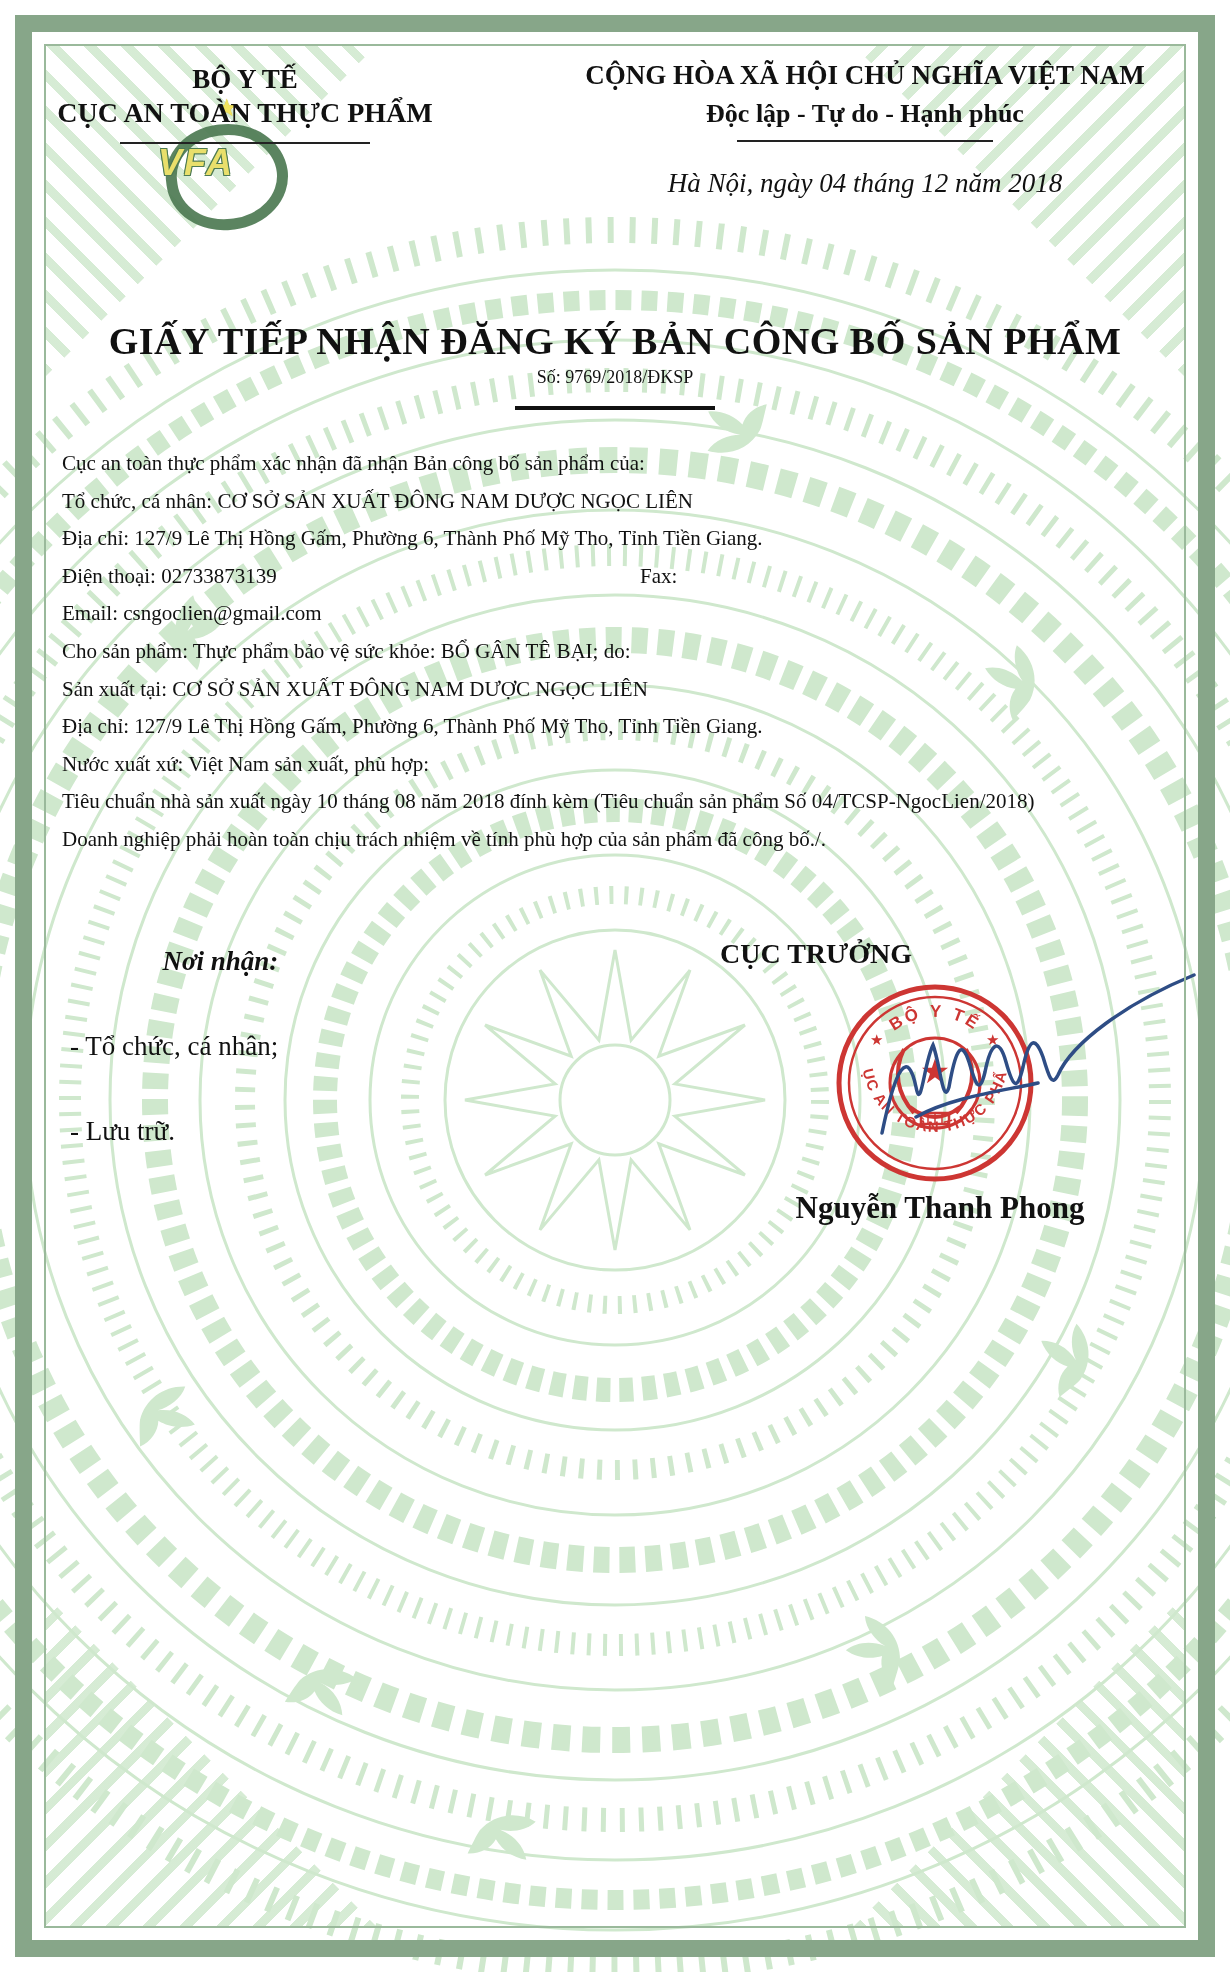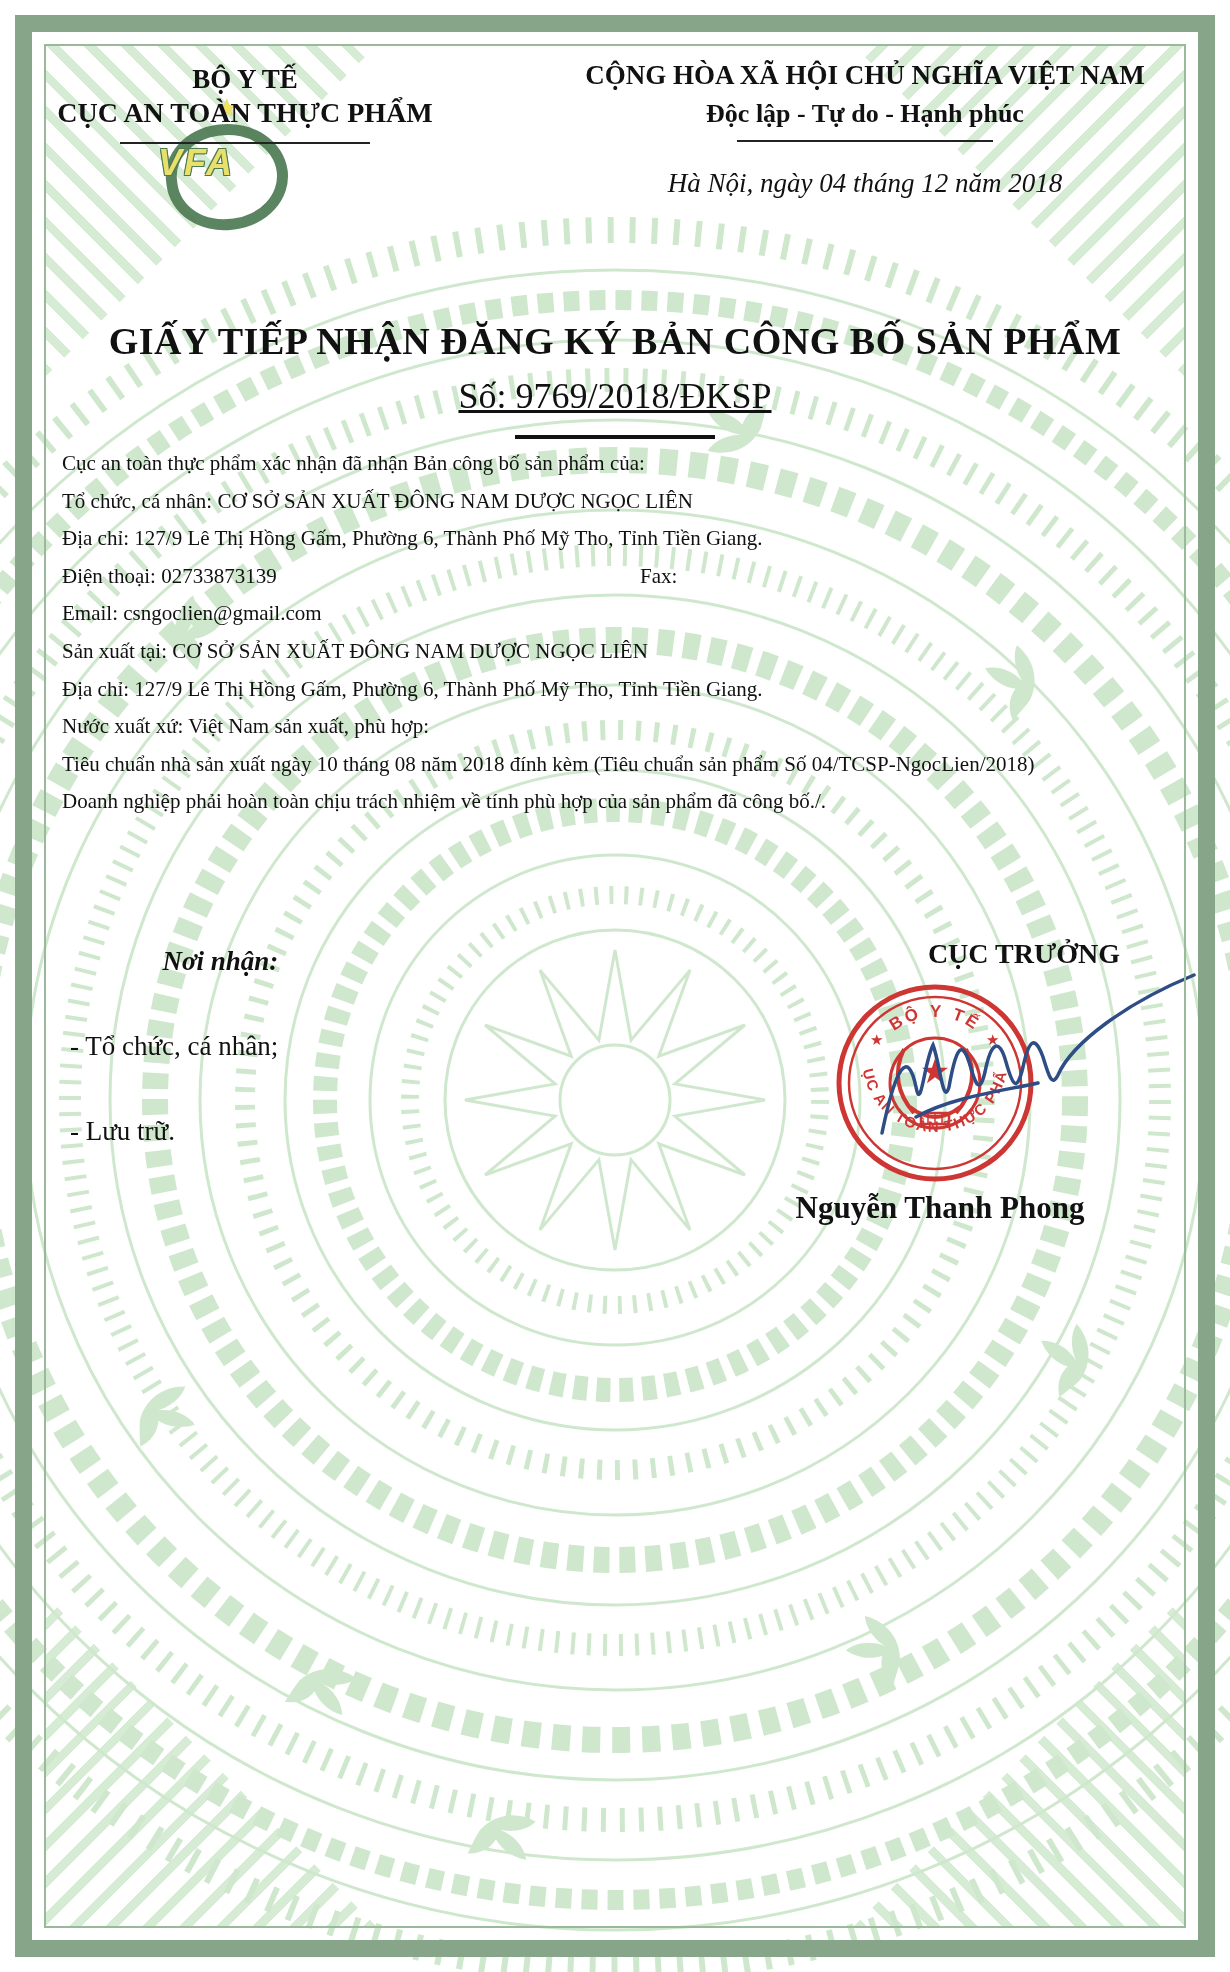--- a/index.html
+++ b/index.html
@@ -29,32 +29,32 @@
   .hdr-right .rule{width:256px;height:2px;background:#222;margin:10px auto 0;}
   .hdr-right .date{font-size:27px;font-style:italic;margin-top:26px;}
   
   .vfa{position:absolute;left:158px;top:112px;width:136px;height:112px;z-index:2;}
   .vfa .ring{position:absolute;left:8px;top:12px;width:100px;height:84px;border:11px solid #4d7a52;border-radius:48% 52% 50% 50%;transform:rotate(-7deg);opacity:.92;}
   .vfa .txt{position:absolute;left:0;top:30px;width:136px;text-align:left;font-family:"Liberation Sans","DejaVu Sans",sans-serif;font-weight:bold;font-style:italic;font-size:36px;color:#e9df6b;letter-spacing:2px;text-shadow:-1px -1px 0 #4d7a52,1px -1px 0 #4d7a52,-1px 1px 0 #4d7a52,1px 1px 0 #4d7a52;}
   .vfa .star{position:absolute;left:58px;top:-18px;font-size:24px;color:#f2e35e;text-shadow:0 0 1px #bfae30;}
   
   .title-wrap{position:absolute;left:0;top:281px;width:1230px;text-align:center;z-index:3;}
   .title-main{font-size:38px;font-weight:bold;letter-spacing:.5px;margin-top:38px;}
-  .title-num{font-size:36px;margin-top:12px;text-decoration:underline;}
+  .title-num{font-size:18px;margin-top:4px;}
   .title-rule{width:200px;height:4px;background:#111;margin:18px auto 0;}
   
   .body-block{position:absolute;left:62px;top:445px;width:1106px;font-size:21px;z-index:3;}
   .body-block p{margin:0;line-height:37.6px;}
   .phone-line{position:relative;}
   .fax{position:absolute;left:578px;top:0;}
   
   .recipients{position:absolute;left:70px;top:942px;z-index:3;font-size:27px;}
   .recipients .head{font-weight:bold;font-style:italic;margin-left:14px;line-height:38px;text-align:right;}
   .recipients .item{line-height:37px;margin-top:48px;}
-  .signer-title{position:absolute;left:720px;top:938px;width:400px;text-align:right;font-size:28px;font-weight:bold;z-index:3;}
+  .signer-title{position:absolute;left:720px;top:938px;width:400px;text-align:left;font-size:28px;font-weight:bold;z-index:3;}
   .signer-name{position:absolute;left:710px;top:1190px;width:460px;text-align:center;font-size:31px;font-weight:bold;z-index:4;}
   .stamp-svg{position:absolute;left:820px;top:965px;z-index:3;}
 </style>
 </head>
 <body>
 
 <div class="bg">
   <svg width="1230" height="1972" viewBox="0 0 1230 1972">
     <defs>
       <path id="bird" d="M0 0 c 12 -18 34 -24 54 -16 c -8 10 -22 14 -34 13 c 16 4 26 14 30 26 c -14 0 -26 -7 -33 -16 c -4 10 -14 17 -26 18 c 3 -9 6 -19 9 -25 z" fill="#cfe8cd"></path>
@@ -127,20 +127,21 @@
 
 <div class="body-block">
   <p>Cục an toàn thực phẩm xác nhận đã nhận Bản công bố sản phẩm của:</p>
   <p>Tổ chức, cá nhân: CƠ SỞ SẢN XUẤT ĐÔNG NAM DƯỢC NGỌC LIÊN</p>
   <p>Địa chỉ: 127/9 Lê Thị Hồng Gấm, Phường 6, Thành Phố Mỹ Tho, Tỉnh Tiền Giang.</p>
   <p class="phone-line">
     <span>Điện thoại: 02733873139</span>
     <span class="fax">Fax:</span>
   </p>
   <p>Email: csngoclien@gmail.com</p>
+  <p>Cho sản phẩm: Thực phẩm bảo vệ sức khỏe: BỔ GÂN TÊ BẠI; do:</p>
   <p>Sản xuất tại: CƠ SỞ SẢN XUẤT ĐÔNG NAM DƯỢC NGỌC LIÊN</p>
   <p>Địa chỉ: 127/9 Lê Thị Hồng Gấm, Phường 6, Thành Phố Mỹ Tho, Tỉnh Tiền Giang.</p>
   <p>Nước xuất xứ: Việt Nam sản xuất, phù hợp:</p>
   <p>Tiêu chuẩn nhà sản xuất ngày 10 tháng 08 năm 2018 đính kèm (Tiêu chuẩn sản phẩm Số 04/TCSP-NgocLien/2018)</p>
   <p>Doanh nghiệp phải hoàn toàn chịu trách nhiệm về tính phù hợp của sản phẩm đã công bố./.</p>
 </div>
 
 <div class="recipients">
   <div class="head">Nơi nhận:</div>
   <div class="item">- Tổ chức, cá nhân;</div>

